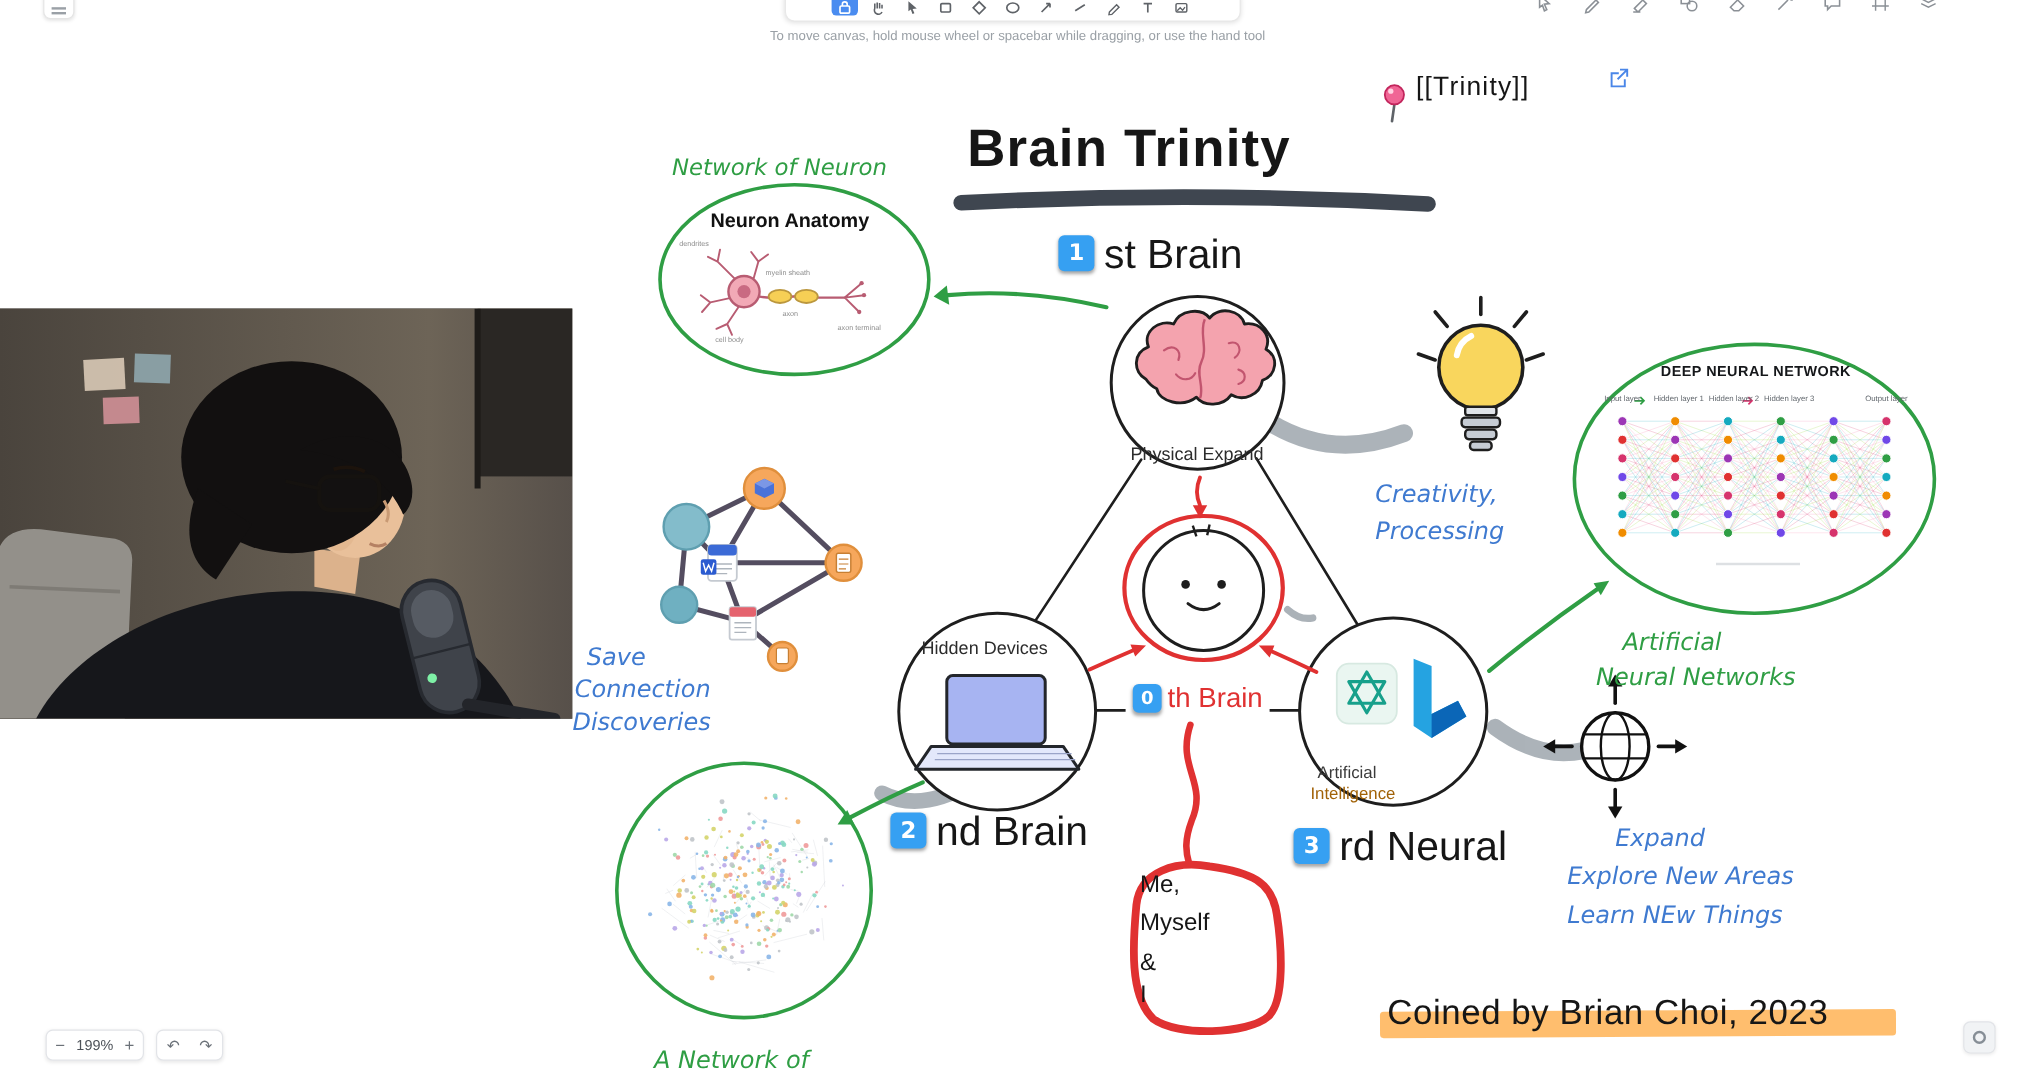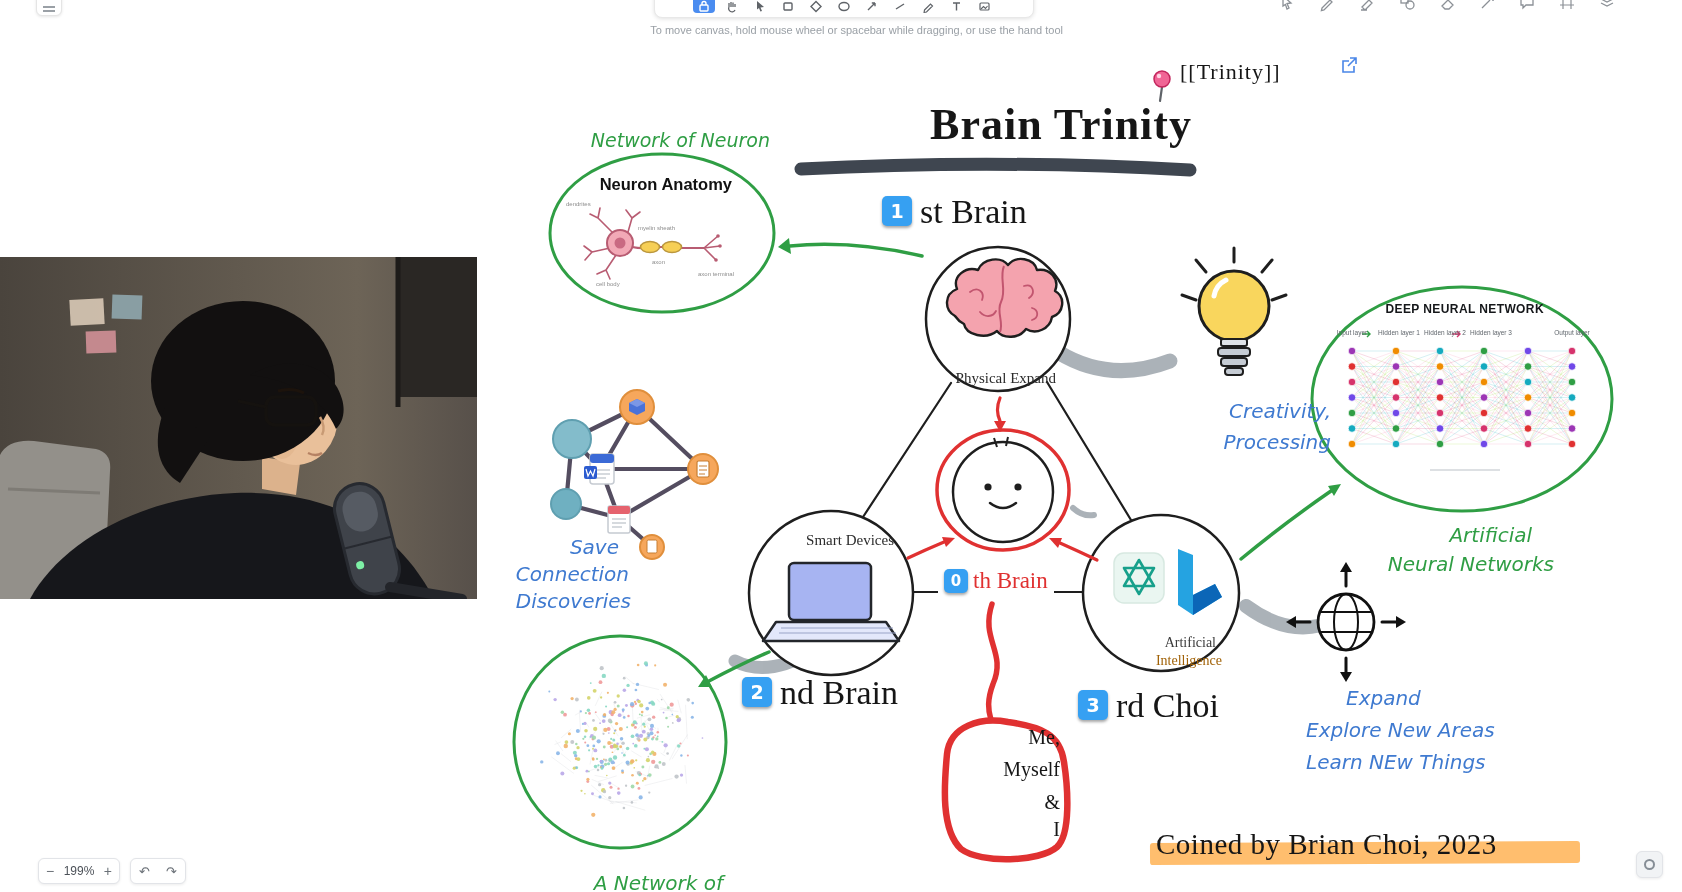--- a/index.html
+++ b/index.html
@@ -1,22 +1,22 @@
 <!DOCTYPE html>
 <html><head>
 <meta charset="utf-8">
 <style>
   *{margin:0;padding:0;box-sizing:border-box}
   html,body{width:1682px;height:892px;overflow:hidden;background:#fff}
   body{font-family:"Liberation Sans",sans-serif;position:relative;color:#222}
   .abs{position:absolute}
-  .hand{font-family:Liberation Serif, serif;color:#161616}
+  .hand{font-family:Liberation Sans, sans-serif;color:#161616}
   .script{font-family:"DejaVu Sans",sans-serif;font-style:italic}
   .blue{color:#3f7ad0}.green{color:#2f9e44}.red{color:#e03131}
-  .center{text-align:right}
+  .center{text-align:left}
   .badge{display:flex;align-items:center;justify-content:center;background:#36a0f2;color:#fff;
          font-weight:bold;border-radius:5px;box-shadow:0 2px 3px rgba(0,0,0,.35);
          font-family:"DejaVu Sans",sans-serif;position:absolute}
   .badge30{width:30px;height:30px;font-size:19px}
   .badge24{width:24px;height:24px;font-size:15px}
   .pill{position:absolute;background:#fff;border:1px solid #e2e4e8;border-radius:6px;
         box-shadow:0 1px 3px rgba(0,0,0,.08);display:flex;align-items:center;justify-content:center}
   .pillbtn{flex:1;display:flex;align-items:center;justify-content:center;color:#6b7178;
            font-size:14px;cursor:pointer;height:100%}
   .toolbar{position:absolute;background:#fff;border:1px solid #e8e8e8;border-radius:8px;
@@ -88,21 +88,21 @@
       </svg>
     </div>
   <div class="ticon">
       <svg width="14" height="14">
         <rect x="3" y="4" width="9" height="7" rx="1" fill="none" stroke="#5f6368" stroke-width="1.2"></rect>
         <path d="M4 10 l2.5-2.5 2 2 2-2.5" fill="none" stroke="#5f6368" stroke-width="1.1"></path>
       </svg>
     </div>
 </div>
 
-<div class="abs" style="left:633px;top:24px;width:430px;text-align:right;font-size:11px;color:#9aa0a6">To move canvas, hold mouse wheel or spacebar while dragging, or use the hand tool</div>
+<div class="abs" style="left:633px;top:24px;width:430px;text-align:center;font-size:11px;color:#9aa0a6">To move canvas, hold mouse wheel or spacebar while dragging, or use the hand tool</div>
 
 <div class="abs" style="left:1278px;top:-8px;display:flex;gap:22px">
   <svg width="18" height="20">
       <polygon points="5,4 13,11 9,11.5 11,16 9,17 7.4,12.4 5,14" fill="none" stroke="#8b9096" stroke-width="1.3"></polygon>
     </svg>
   <svg width="18" height="20">
       <path d="M4 16 l8-8 2 2 -8 8 -2.6 .6 z" fill="none" stroke="#8b9096" stroke-width="1.3"></path>
     </svg>
   <svg width="18" height="20">
       <path d="M4 15 l7-7 3 3 -7 7 z M3 18 h6" fill="none" stroke="#8b9096" stroke-width="1.3"></path>
@@ -957,28 +957,28 @@
 <div class="dnn-label" style="left:1466px;top:329px;width:50px">Hidden layer 3</div>
 <div class="dnn-label" style="left:1544px;top:329px;width:56px">Output layer</div>
 <div class="abs script green center" style="left:1352px;top:523px;width:180px;font-size:20px">Artificial</div>
 <div class="abs script green center" style="left:1330px;top:552px;width:224px;font-size:20px">Neural Networks</div>
 
 <div class="abs" style="left:938px;top:566px;display:flex;align-items:center;gap:5px;background:#fff;padding:2px 6px">
   <div class="badge badge24" style="position:static">0</div>
   <div class="hand red" style="font-size:23px;color:#e03131">th Brain</div>
 </div>
 
-<div class="abs hand center" style="left:768px;top:532px;width:126px;font-size:15px;color:#2c2c2c">Smart Devices</div>
+<div class="abs hand center" style="left:768px;top:532px;width:126px;font-size:15px;color:#2c2c2c">Hidden Devices</div>
 <div class="badge badge30" style="left:742px;top:677px">2</div>
 <div class="abs hand" style="left:780px;top:674px;font-size:34px">nd Brain</div>
 
 <div class="abs hand center" style="left:1098px;top:635px;width:118px;font-size:14px;color:#3a3a3a">Artificial</div>
 <div class="abs hand center" style="left:1092px;top:653px;width:130px;font-size:14px;color:#a16207">Intelligence</div>
 <div class="badge badge30" style="left:1078px;top:690px">3</div>
-<div class="abs hand" style="left:1116px;top:687px;font-size:34px">rd Choi</div>
+<div class="abs hand" style="left:1116px;top:687px;font-size:34px">rd Neural</div>
 
 <div class="abs script blue center" style="left:489px;top:535px;width:130px;font-size:20px">Save</div>
 <div class="abs script blue center" style="left:479px;top:562px;width:150px;font-size:20px">Connection</div>
 <div class="abs script blue center" style="left:477px;top:589px;width:154px;font-size:20px">Discoveries</div>
 
 <div class="abs script green center" style="left:545px;top:871px;width:178px;font-size:20px">A Network of</div>
 
 <div class="abs hand center" style="left:950px;top:726px;width:110px;font-size:20px">Me,</div>
 <div class="abs hand center" style="left:950px;top:758px;width:110px;font-size:20px">Myself</div>
 <div class="abs hand center" style="left:950px;top:791px;width:110px;font-size:20px">&amp;</div>

